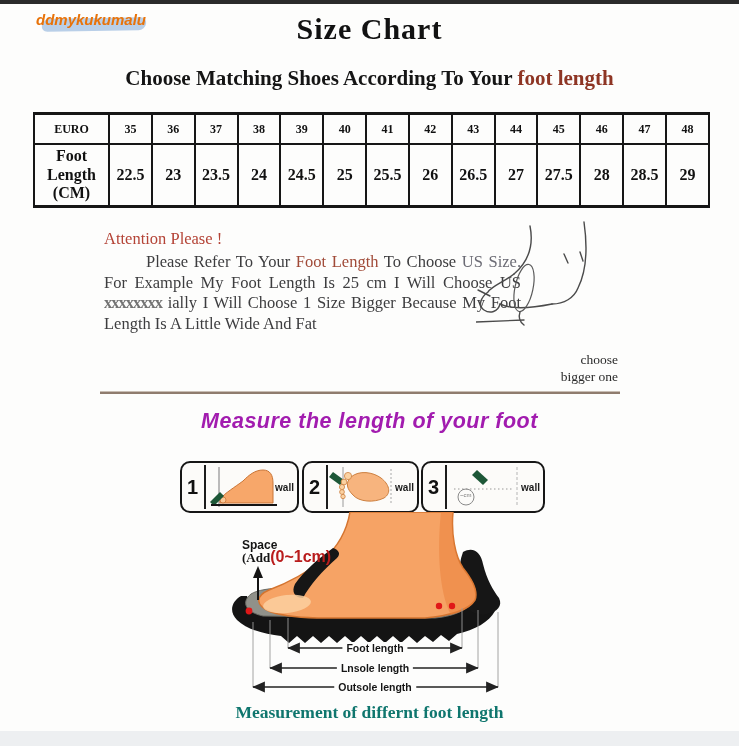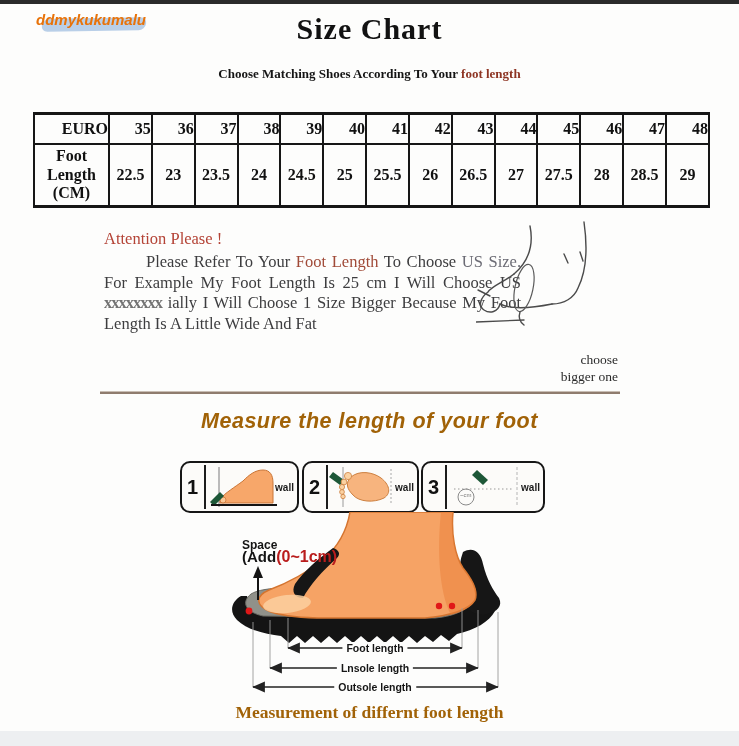--- a/index.html
+++ b/index.html
@@ -13,29 +13,29 @@
 
   
   .watermark{left:34px;top:9px;width:130px;height:28px;}
   .wm-highlight{position:absolute;left:8px;top:9px;width:104px;height:13px;background:#b9cfe8;
                 border-radius:7px;transform:skewX(-10deg) rotate(-1deg);}
   .wm-text{position:absolute;left:2px;top:2px;font-family:"Liberation Sans",sans-serif;
            font-weight:bold;font-style:italic;font-size:15px;color:#e8730a;letter-spacing:0;}
 
   .page-title{left:0;top:12px;width:739px;text-align:center;font-weight:bold;font-size:30px;
               color:#121212;letter-spacing:1px;}
-  .subtitle{left:0;top:66px;width:739px;text-align:center;font-weight:bold;font-size:13px;color:#151515;}
+  .subtitle{left:0;top:66px;width:739px;text-align:center;font-weight:bold;font-size:21px;color:#151515;}
   .subtitle .hl{color:#8e3524;}
 
   
   table.size-table{position:absolute;left:33px;top:112px;width:677px;border-collapse:collapse;
                    table-layout:fixed;background:#fdfdfc;}
   table.size-table td{border:2px solid #161616;text-align:center;vertical-align:middle;
                       font-weight:bold;color:#111;padding:0;}
-  table.size-table tr.r1 td{height:28px;font-size:16px;text-align:right;}
+  table.size-table tr.r1 td{height:28px;font-size:12px;}
   table.size-table tr.r2 td{height:60px;font-size:16px;}
   table.size-table td.lbl{font-size:17px;}
   table.size-table td.lbl2{font-size:13px;line-height:1.15;}
   table.size-table tr.r1 td{border-top:3px solid #161616;}
   table.size-table tr.r2 td{border-bottom:3px solid #161616;}
 
   
   .attention{left:104px;top:229px;width:417px;}
   .att-heading{font-size:16.5px;color:#b44336;margin:0 0 3px 0;}
   .att-body{font-size:16.5px;line-height:20.5px;color:#3d3d3f;text-align:justify;text-indent:42px;margin:0;}
@@ -43,44 +43,44 @@
   .seg-gray{color:#6b6b74;}
   .seg-redx{color:#737373;font-weight:bold;letter-spacing:-1px;}
 
   .choose-note{left:514px;top:351px;width:104px;text-align:right;font-size:13.5px;
                color:#2a2a2a;line-height:17px;}
 
   .divider{left:100px;top:391px;width:520px;height:2px;background:#8f7c6e;border-top:1px solid #c9beb4;}
 
   .measure-heading{left:0;top:409px;width:739px;text-align:center;
                    font-family:"Liberation Sans",sans-serif;font-weight:bold;font-style:italic;
-                   font-size:21.5px;color:#a16207;letter-spacing:0.5px;}
+                   font-size:21.5px;color:#a21caf;letter-spacing:0.5px;}
 
   
   .step-box{position:absolute;height:52px;border:2.5px solid #161616;border-radius:10px;
             background:#fcfbf9;box-sizing:border-box;}
   .step-num{position:absolute;left:5px;top:50%;transform:translateY(-50%);
             font-family:"Liberation Sans",sans-serif;font-weight:bold;font-size:20px;color:#111;}
   .step-sep{position:absolute;left:22px;top:2px;bottom:2px;width:0;border-left:2px solid #1c1c1c;}
   .wall-label{position:absolute;right:3px;top:50%;transform:translateY(-50%);
               font-family:"Liberation Sans",sans-serif;font-weight:bold;font-size:10px;color:#1b1b1b;}
   .step-svg{position:absolute;left:25px;top:2px;}
   .circle-label{position:absolute;left:37px;top:29px;font-family:"Liberation Sans",sans-serif;
                 font-size:6px;color:#777;}
 
   
   .space-label{left:242px;top:539px;width:70px;font-family:"Liberation Sans",sans-serif;
                font-weight:bold;color:#141414;line-height:12px;}
   .space-l1{font-size:12px;display:block;}
-  .space-l2b{font-size:15px;}
+  .space-l2b{font-size:13px;font-family:Liberation Serif, serif;}
   .space-l2r{font-size:16px;color:#b91c1c;}
   .arrow-label{position:absolute;transform:translate(-50%,-50%);background:#fdfdfc;padding:0 4px;
                font-family:"Liberation Sans",sans-serif;font-weight:bold;font-size:10.5px;color:#161616;
                white-space:nowrap;}
-  .caption{left:0;top:702px;width:739px;text-align:center;font-weight:bold;font-size:17.5px;color:#a16207;}
+  .caption{left:0;top:702px;width:739px;text-align:center;font-weight:bold;font-size:17.5px;color:#0f766e;}
 </style>
 </head>
 <body>
 
 <div id="screen">
 
   <div class="abs top-strip"></div>
 
   <div class="abs page-title">Size Chart</div>
 

